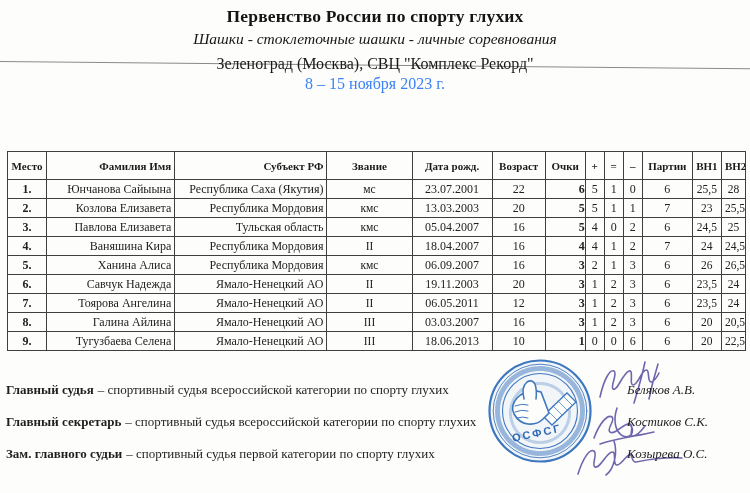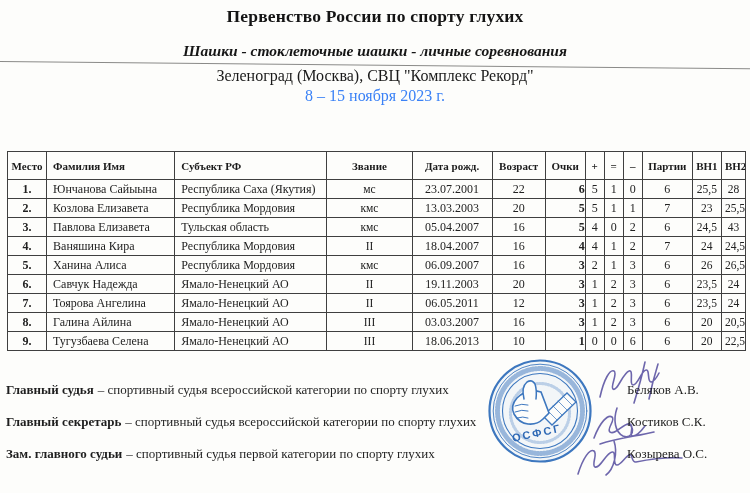--- a/index.html
+++ b/index.html
@@ -8,21 +8,21 @@
     background:#fdfdfb;
     font-family:"Liberation Serif", serif;
     color:#1e1e1e;
     -webkit-font-smoothing:antialiased;
   }
   .page{position:absolute;inset:0;border-radius:26px;}
 
   
   .header{position:absolute;top:6px;left:0;width:100%;text-align:center;z-index:2;}
   .title{font-size:17.5px;font-weight:bold;letter-spacing:.2px;color:#141414;}
-  .subtitle{font-size:15.5px;font-weight:bold;font-style:italic;margin-top:15px;color:#161616;}
+  .subtitle{font-size:15.5px;font-weight:normal;font-style:italic;margin-top:3px;color:#161616;}
   .codeline{font-size:13.5px;font-weight:bold;font-style:italic;margin-top:2px;color:#161616;}
   .venue{font-size:16px;margin-top:7px;color:#1a1a1a;}
   .dates{font-size:16px;margin-top:2px;color:#3b82f6;}
   .rule{
     position:absolute;left:0;top:61px;width:101%;height:1.4px;background:#8a8a88;
     transform:rotate(0.55deg);transform-origin:left center;z-index:1;
   }
 
   .section-label{position:absolute;top:119px;left:8px;font-size:13.5px;color:#222;}
 
@@ -34,31 +34,31 @@
   .results th{
     border:1.5px solid #3f3f3f;font-weight:bold;height:25px;
     padding:1px 3px;font-size:11px;text-align:center;color:#1b1b1b;
     overflow:hidden;white-space:nowrap;
   }
   .results td{
     border:1.5px solid #3f3f3f;height:18px;padding:0 3px;
     text-align:center;font-size:12px;color:#222;
     overflow:hidden;white-space:nowrap;
   }
-  .results th.c1,.results th.c2,.results td.c1,.results td.c2{text-align:left;padding-left:6px;}
+  .results th.c1,.results th.c2,.results td.c1,.results td.c2{text-align:right;padding-left:6px;}
   .results td.c0{font-weight:bold;}
   .results td.c6{font-weight:bold;padding-left:33px;}
   .results td.c3{font-size:11.5px;}
   .results td.c11,.results td.c12{font-size:11.5px;}
 
   
   .official{position:absolute;left:6px;width:740px;font-size:13px;color:#1f1f1f;z-index:2;}
   .official .role{font-weight:bold;}
   .official .desc{margin-left:4px;text-align:right;}
-  .official .name{position:absolute;left:621px;top:0;font-size:13px;}
+  .official .name{position:absolute;left:621px;top:0;font-size:13px;font-style:italic;}
   #official-0{top:382px;}
   #official-1{top:414px;}
   #official-2{top:446px;}
 
   
   .overlay{
     position:absolute;left:0;top:0;width:750px;height:493px;
     mix-blend-mode:multiply;pointer-events:none;z-index:3;
   }
   .stamp-text{
@@ -151,21 +151,21 @@
           <td class="c2">Тульская область</td>
           <td class="c3">кмс</td>
           <td class="c4">05.04.2007</td>
           <td class="c5">16</td>
           <td class="c6">5</td>
           <td class="c7">4</td>
           <td class="c8">0</td>
           <td class="c9">2</td>
           <td class="c10">6</td>
           <td class="c11">24,5</td>
-          <td class="c12">43</td>
+          <td class="c12">25</td>
         </tr>
         <tr>
           <td class="c0">4.</td>
           <td class="c1">Ваняшина Кира</td>
           <td class="c2">Республика Мордовия</td>
           <td class="c3">II</td>
           <td class="c4">18.04.2007</td>
           <td class="c5">16</td>
           <td class="c6">4,5</td>
           <td class="c7">4</td>

